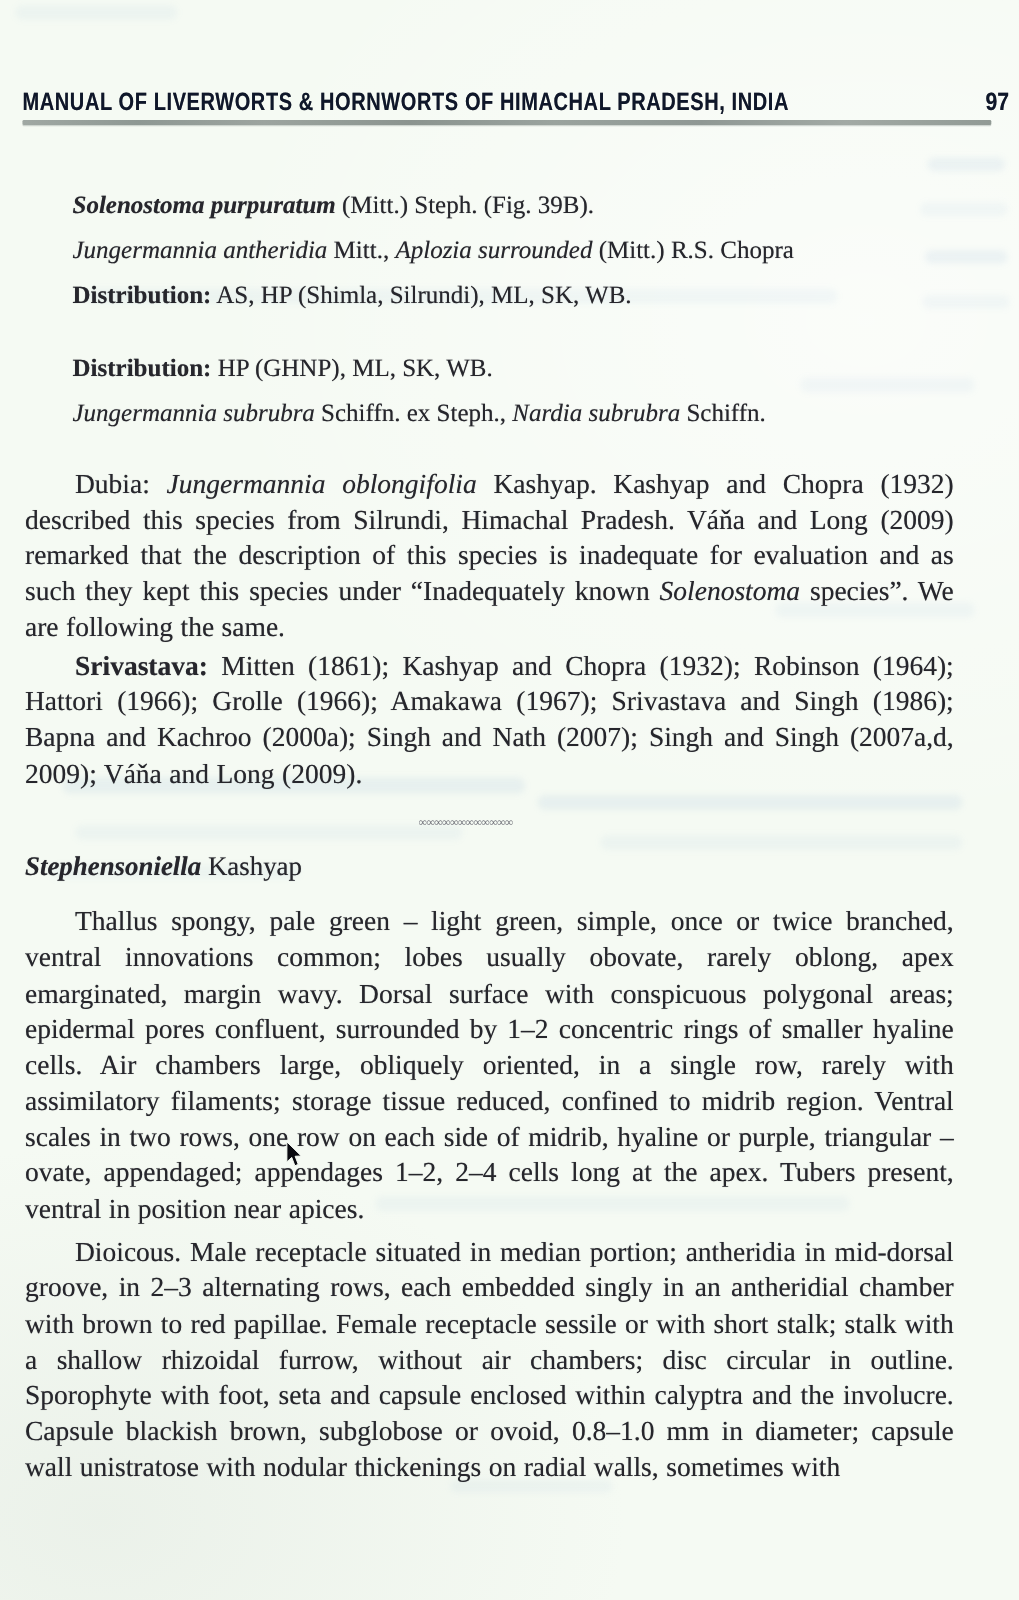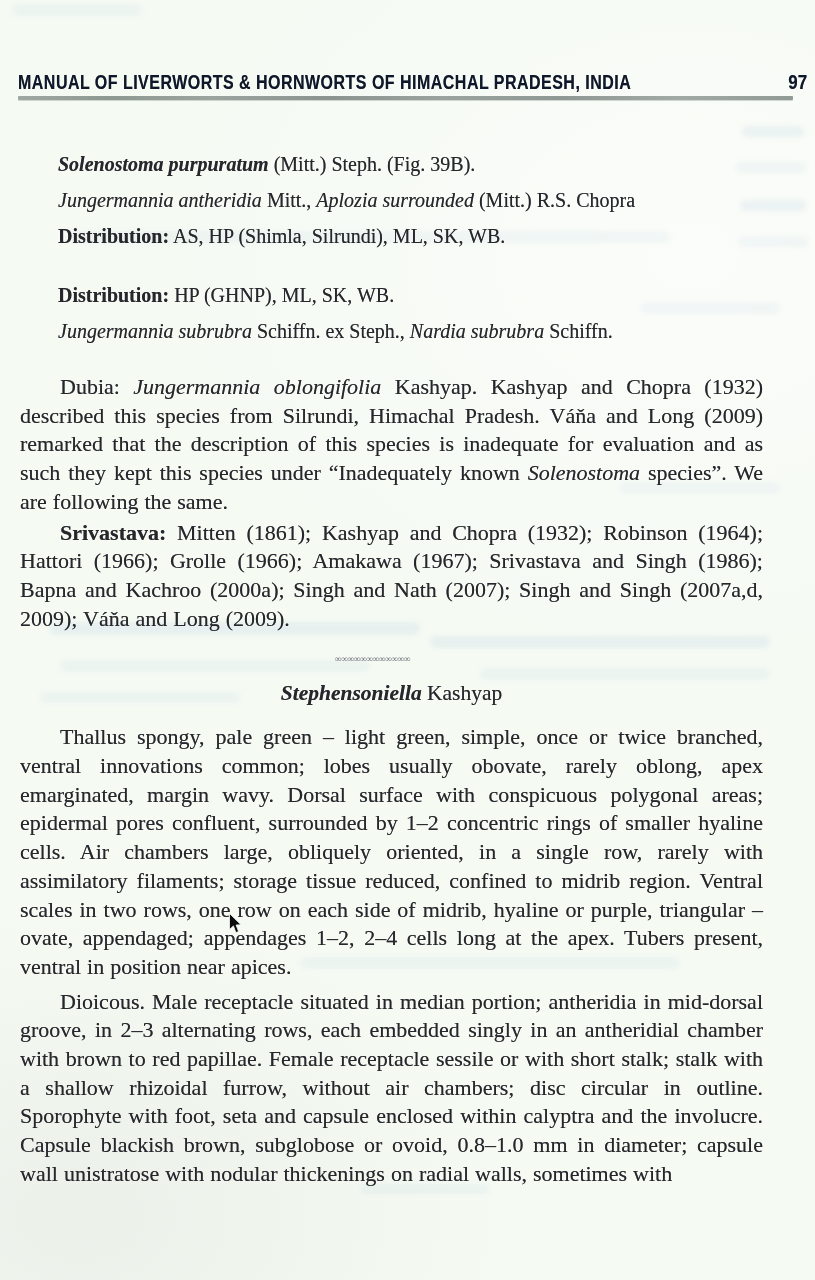--- a/index.html
+++ b/index.html
@@ -108,21 +108,21 @@
     text-align: center;
     transform: translateX(-19px);
     font-size: 9.5px;
     letter-spacing: -0.5px;
     color: #4c4c58;
     opacity: 0.8;
     line-height: 10px;
   }
   .genus-heading {
     margin-top: 14px;
-    text-align: center;
+    text-align: left;
     font-size: 21.5px;
     line-height: 30px;
     text-shadow: 0 0 0.6px rgba(38,38,44,0.55);
   }
   .para-desc-1 { margin-top: 15px; }
   .para-desc-2 { margin-top: 6px; }
 
   
   .ghost {
     position: absolute;

